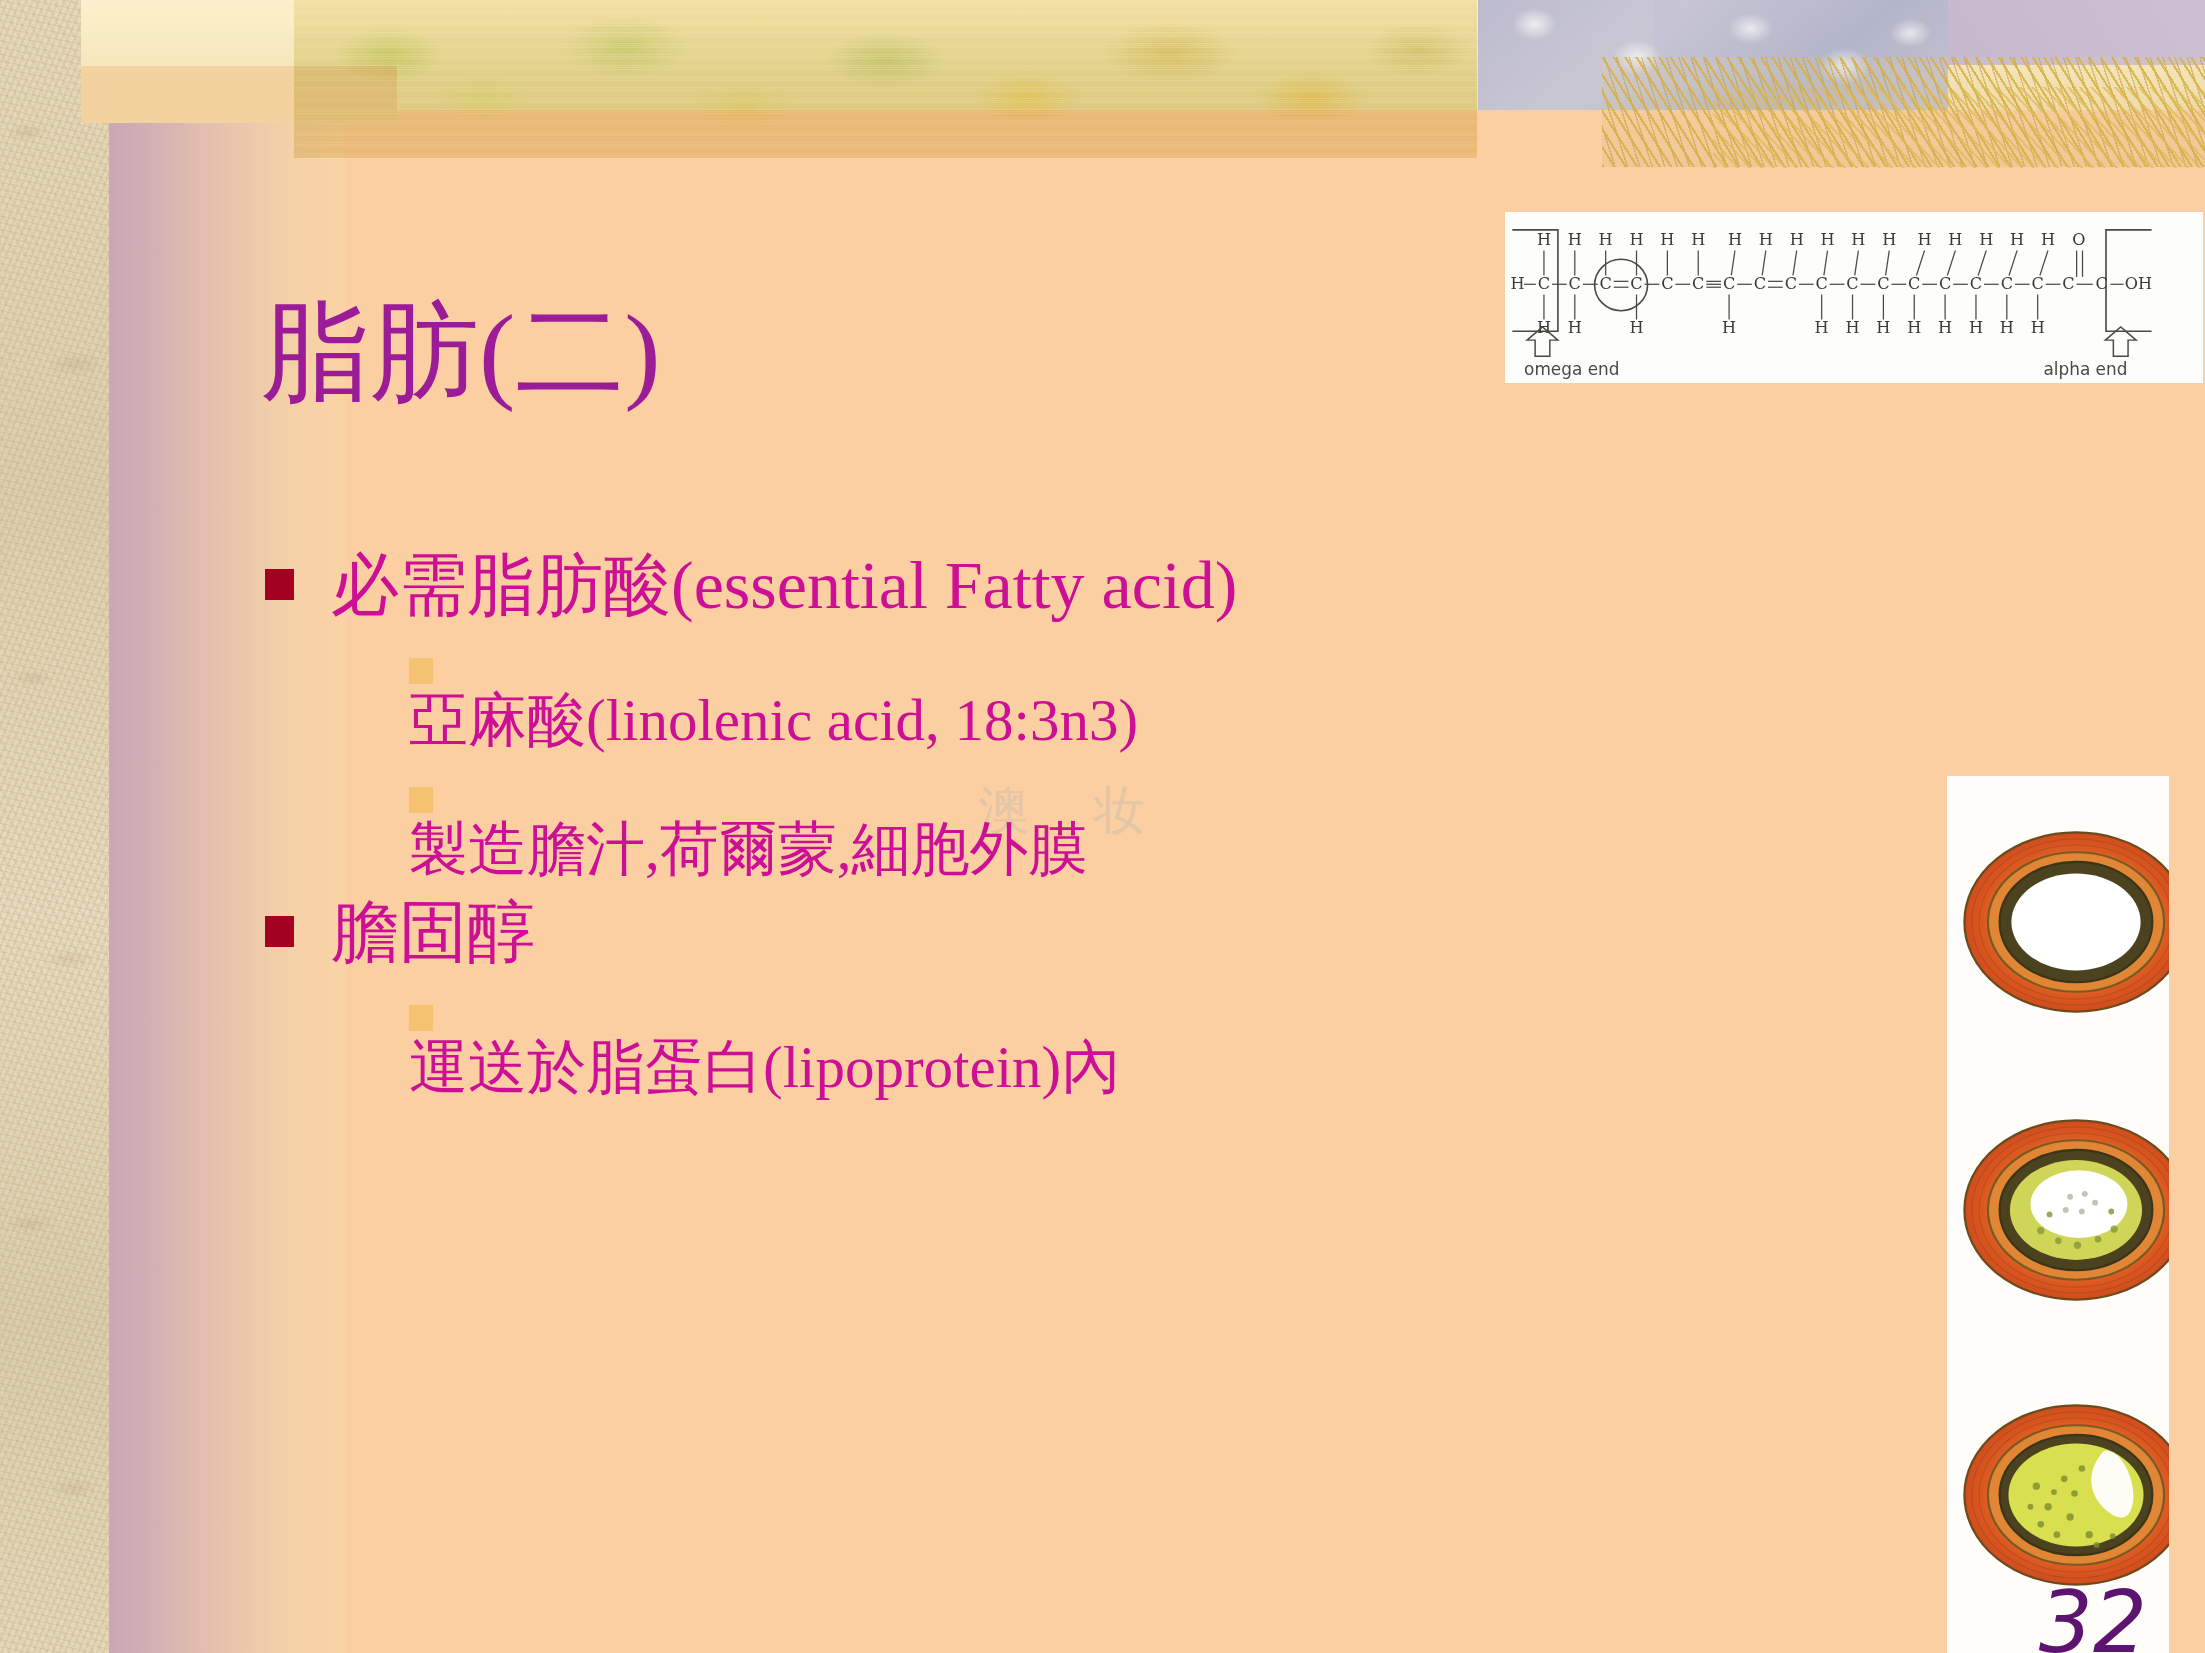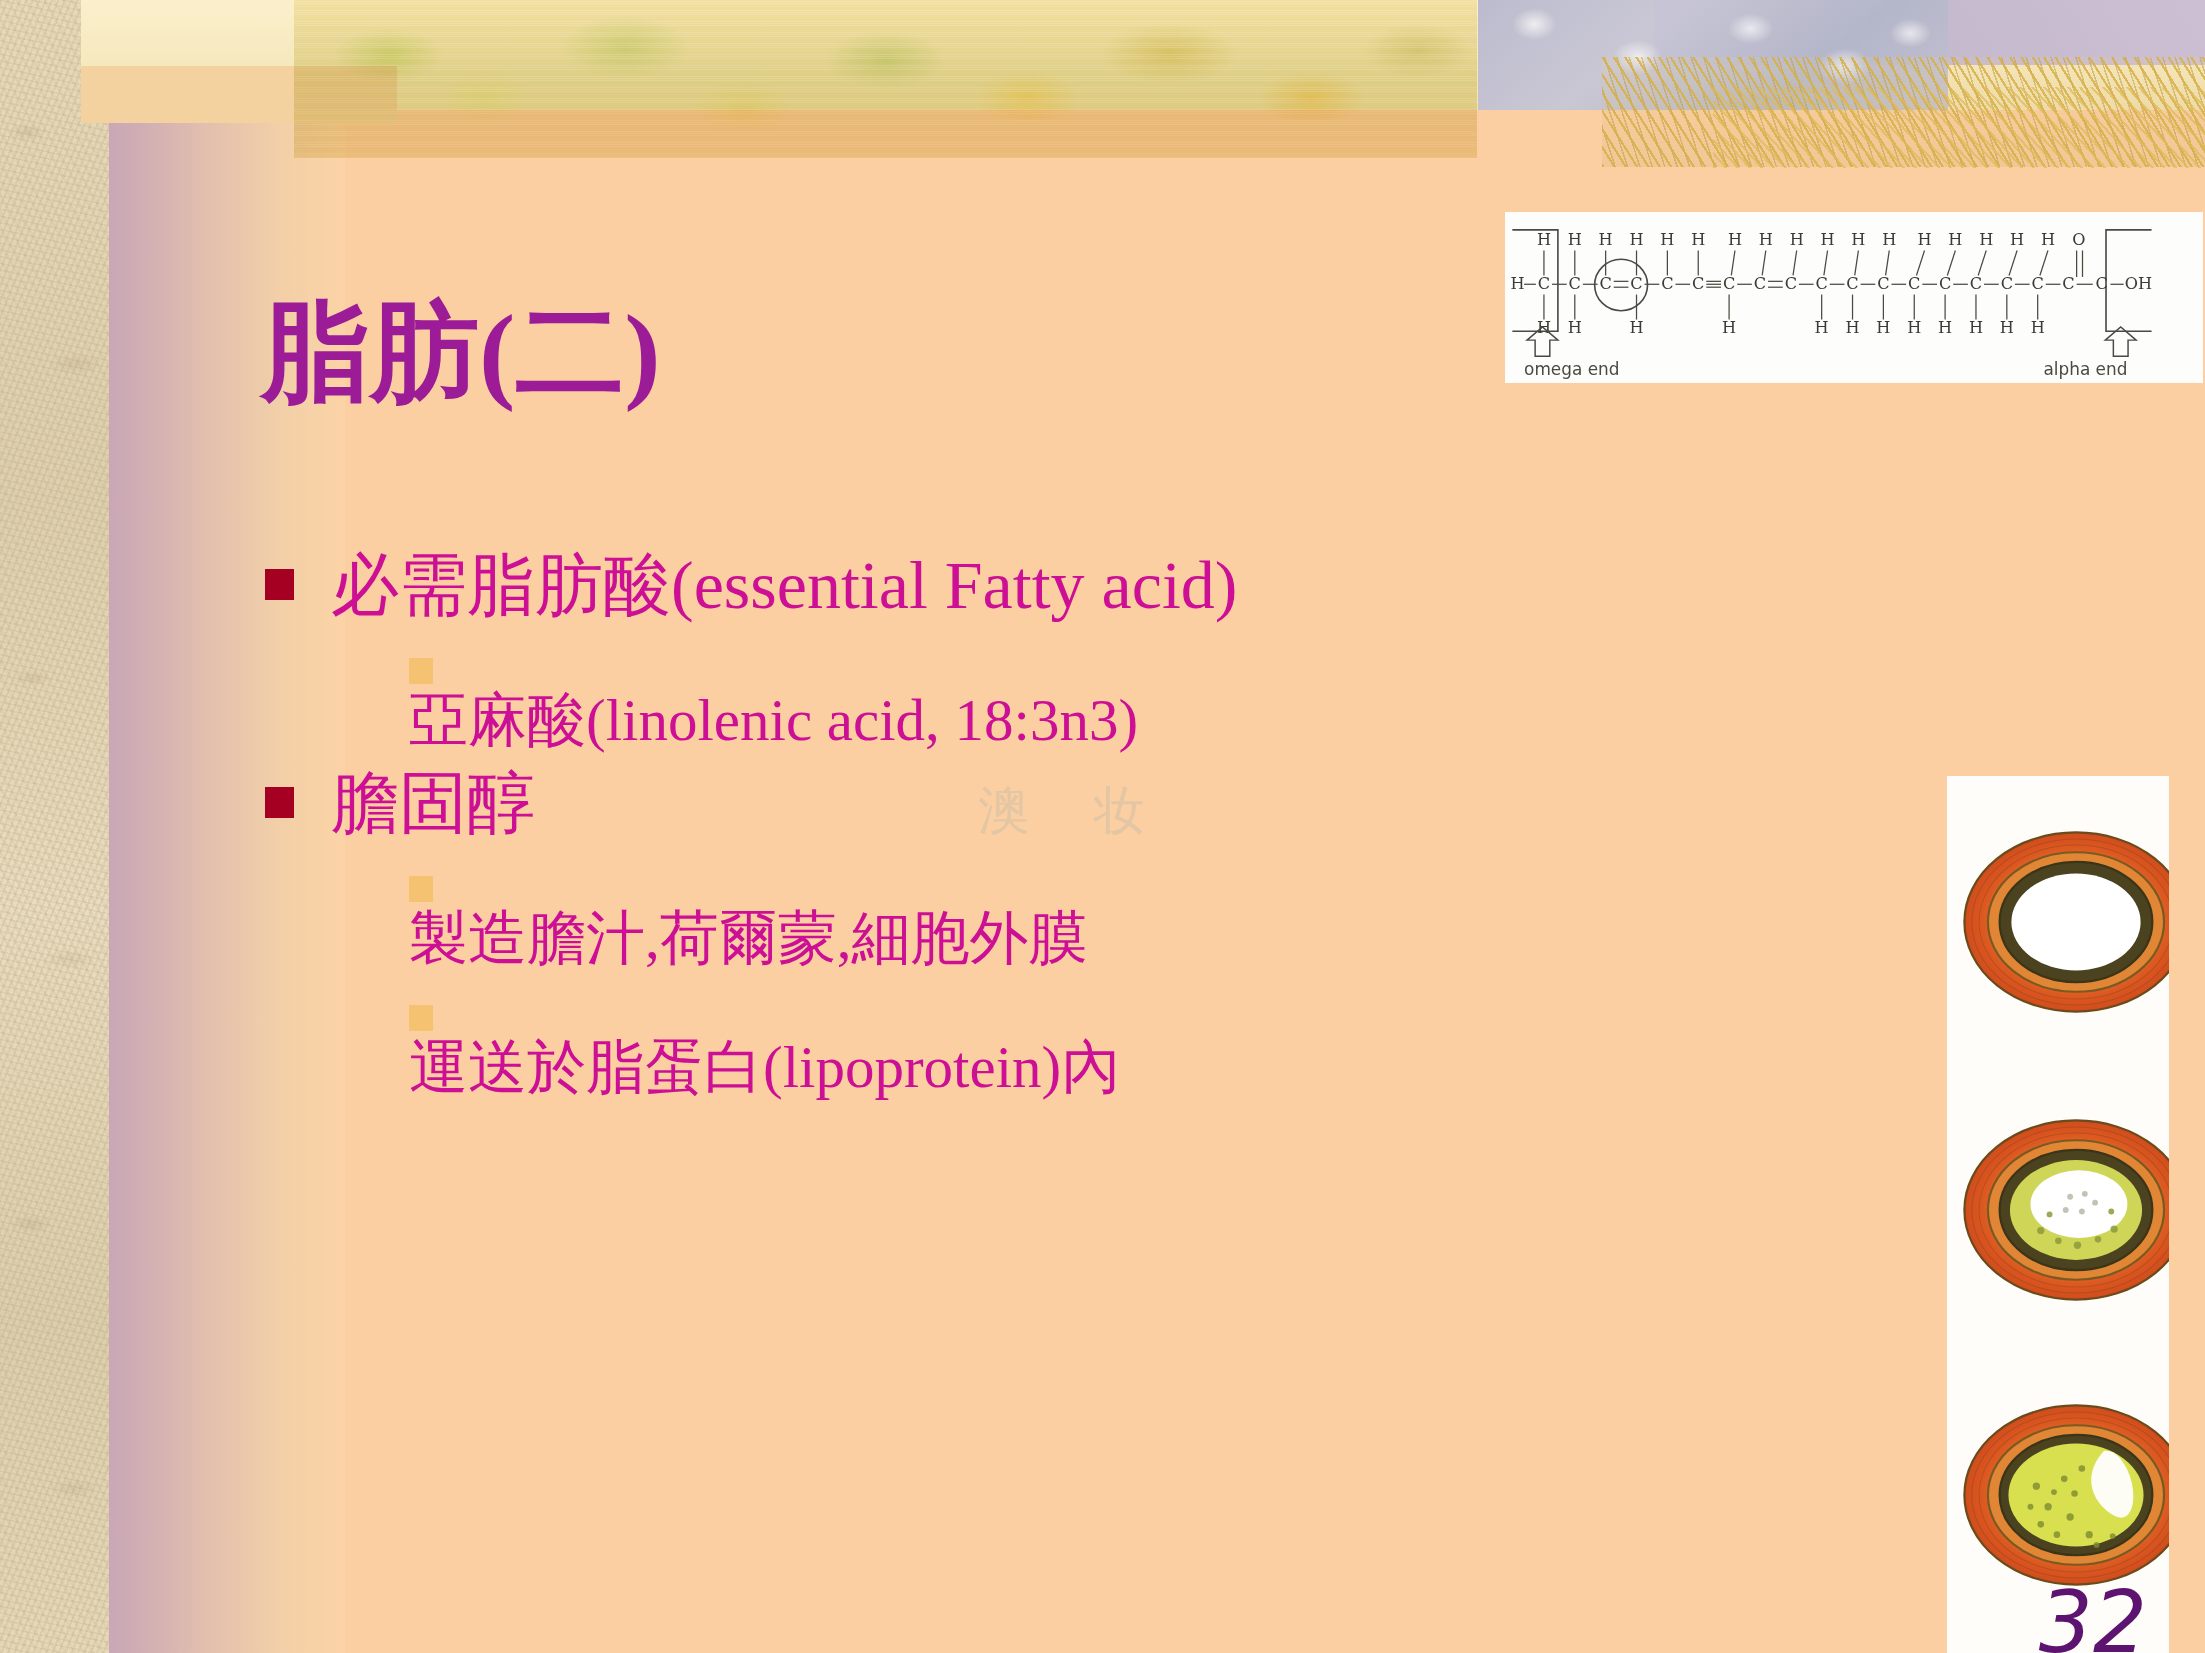--- a/index.html
+++ b/index.html
@@ -116,21 +116,21 @@
   }
   .artery{position:absolute;left:13.2px;width:232px;height:250px;}
   .a1{top:20.6px;}
   .a2{top:309px;}
   .a3{top:594px;}
   
   .title{
     position:absolute;left:261px;top:294px;
     font-size:109px;line-height:1.08;
     color:#9b1c96;
-    font-weight:700;
+    font-weight:400;
     letter-spacing:0px;
     white-space:nowrap;
   }
   
   .bullets{
     position:absolute;left:265px;top:544px;width:1654px;
   }
   .b-row{display:flex;align-items:flex-start;}
   .lvl1{margin-bottom:5.9px;}
   .lvl2{margin-left:144px;margin-bottom:4.4px;flex-direction:column;}
@@ -333,28 +333,28 @@
     <div class="b-row lvl1">
       <div class="marker1"></div>
       <div class="t1">必需脂肪酸(essential Fatty acid)</div>
     </div>
 
     <div class="b-row lvl2">
       <div class="marker2"></div>
       <div class="t2">亞麻酸(linolenic acid, 18:3n3)</div>
     </div>
 
+    <div class="b-row lvl2">
+      <div class="marker2"></div>
+      <div class="t2">製造膽汁,荷爾蒙,細胞外膜</div>
+    </div>
+
     <div class="b-row lvl1">
       <div class="marker1"></div>
       <div class="t1">膽固醇</div>
-    </div>
-
-    <div class="b-row lvl2">
-      <div class="marker2"></div>
-      <div class="t2">製造膽汁,荷爾蒙,細胞外膜</div>
     </div>
 
 
     <div class="b-row lvl2">
       <div class="marker2"></div>
       <div class="t2"><span>運送於脂蛋白</span><b>(lipoprotein)</b><span>內</span></div>
     </div>
 
   </div>
 

